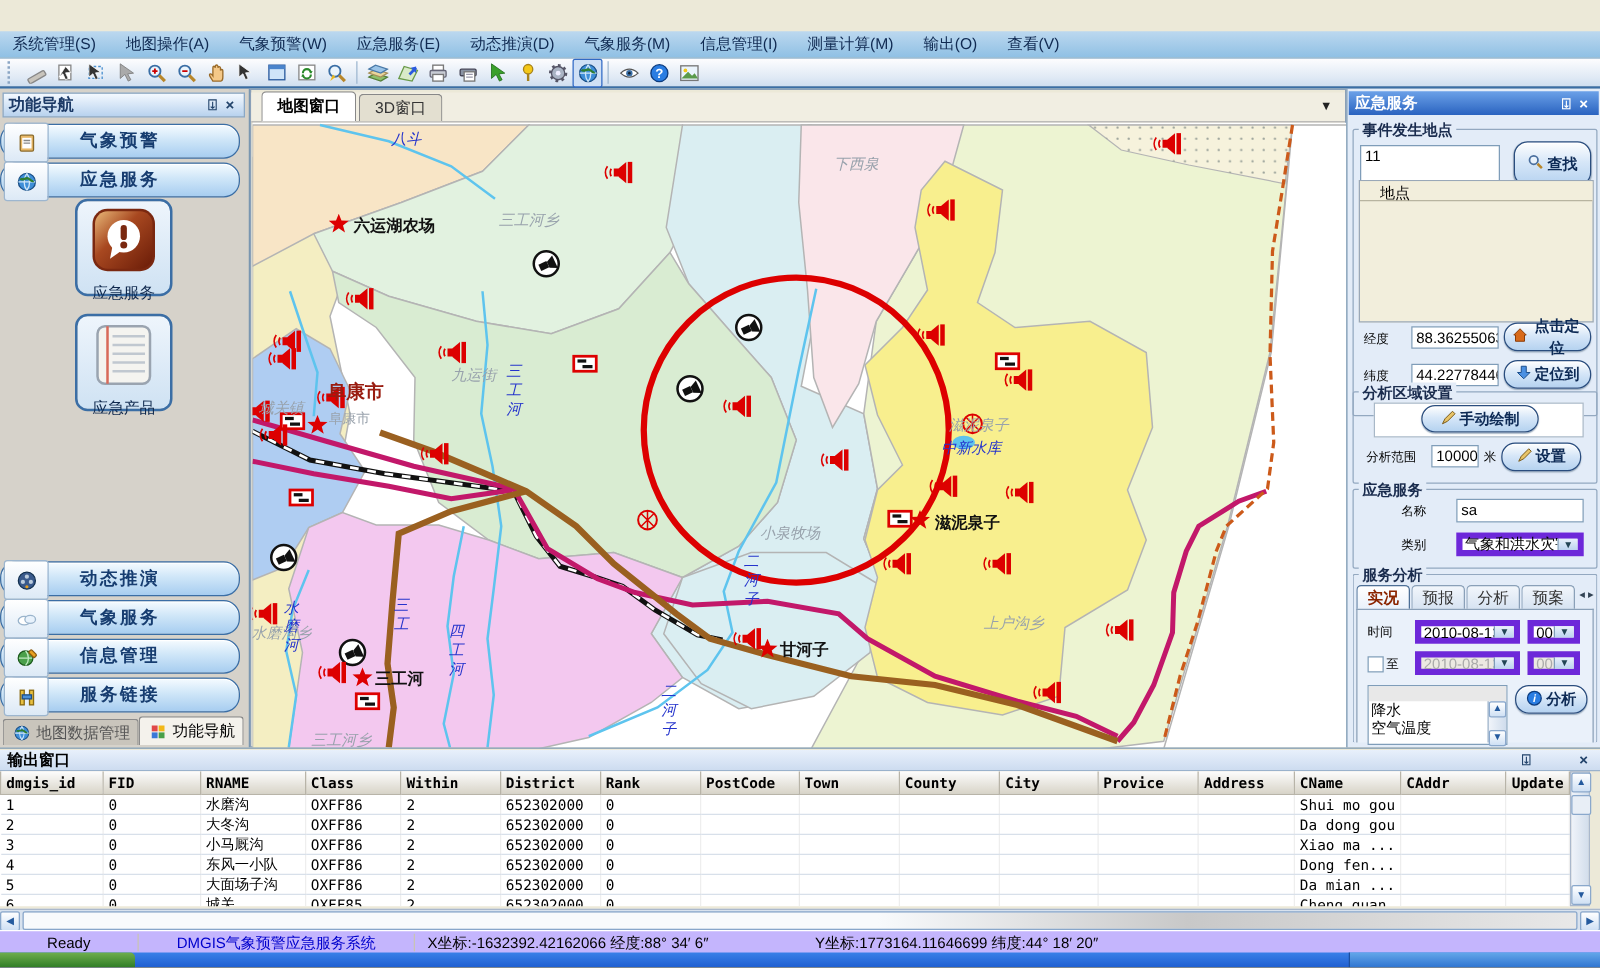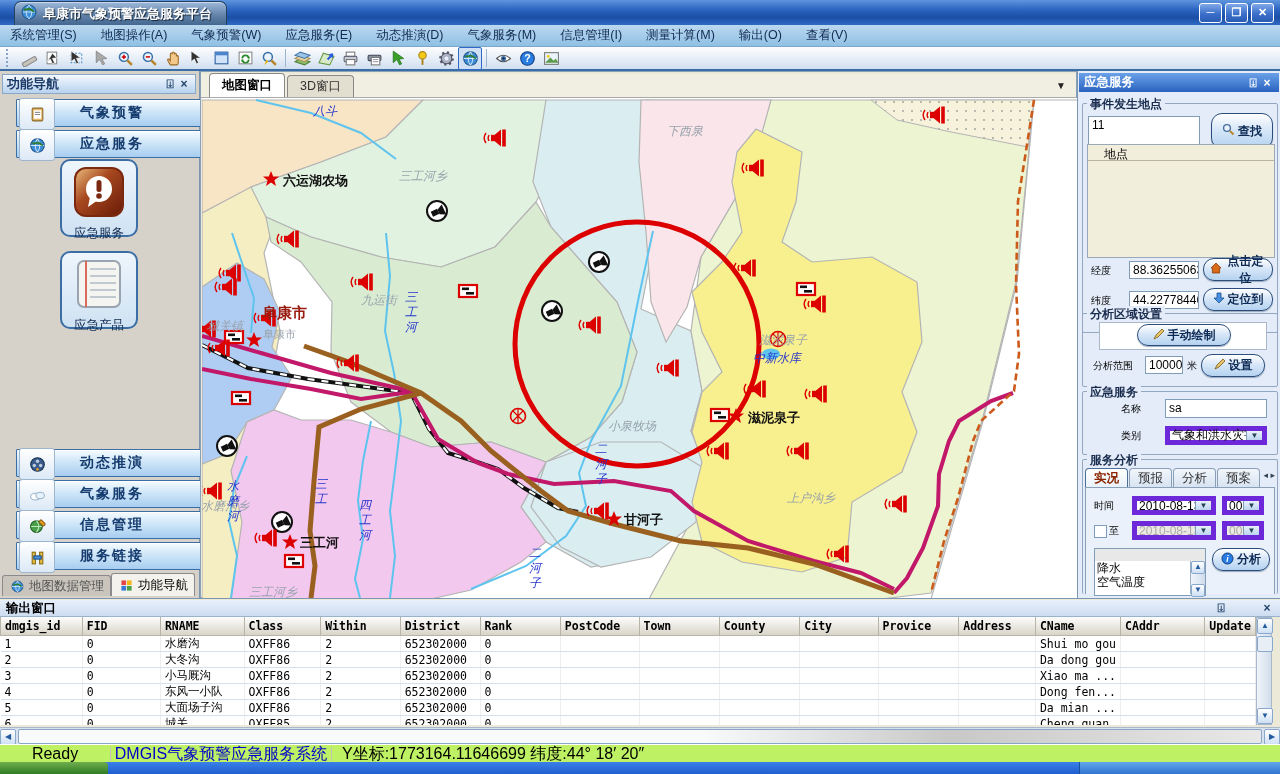--- a/index.html
+++ b/index.html
@@ -19,21 +19,21 @@
   #toolbar{left:0;top:47px;width:1280px;height:24px;background:linear-gradient(#fdfdfe,#dfe9f5 70%,#cfdeef);border-bottom:2px solid #3a6ea5;display:flex;align-items:center;padding-left:2px;box-sizing:border-box;}
   #tb-grip{width:5px;height:18px;margin:0 4px;border-left:2px dotted #8aa5c4;}
   .tbtn{width:22px;height:21px;display:flex;align-items:center;justify-content:center;border:1px solid transparent;border-radius:2px;}
   .tbtn.active{border:1px solid #316ac5;background:#cfe0f5;}
   .tsep{width:1px;height:18px;background:#9db6cf;margin:0 4px;}
   
   #leftpanel{left:0;top:71px;width:200px;height:527px;background:#d6d2ca;border-right:1px solid #7a96b0;box-sizing:border-box;}
   #lp-header{left:2px;top:3px;width:194px;height:20px;background:linear-gradient(#f4f9ff,#b8d2ee);border:1px solid #89a8c8;display:flex;align-items:center;padding:0 4px;box-sizing:border-box;}
   #lp-header span.t{font-size:13px;font-weight:bold;color:#1c3a66;flex:1;}
   .mini-ctl{font-size:12px;color:#23446b;font-weight:bold;width:14px;text-align:center;}
-  .navbtn{position:relative;left:16px;width:190px;height:26px;margin-top:3px;border:1px solid #3b6ea5;border-radius:1px;
+  .navbtn{position:relative;left:0;width:190px;height:26px;margin-top:3px;border:1px solid #3b6ea5;border-radius:13px;
      background:linear-gradient(#f5fbff,#cfe6f8 45%,#a7cdf0);display:flex;align-items:center;justify-content:center;box-shadow:inset 0 1px 0 #fff;}
   .navbtn .lbl{font-size:14px;font-weight:bold;color:#173d70;letter-spacing:2px;}
   .navbtn .nicon{position:absolute;left:2px;top:-2px;width:34px;height:30px;background:linear-gradient(#fff,#dce9f6);border:1px solid #9db6cf;border-radius:3px;display:flex;align-items:center;justify-content:center;}
   .shortcut{position:absolute;width:82px;text-align:center;}
   .shortcut .box{width:78px;height:78px;margin:0 auto;border:2px solid #3b6ea5;border-radius:10px;background:linear-gradient(#eef5fc,#cfe2f3);display:flex;flex-direction:column;align-items:center;justify-content:flex-start;padding-top:4px;box-sizing:border-box;}
   .shortcut .slbl{font-size:12.5px;color:#10294e;margin-top:2px;}
   #lp-tabs{left:0;bottom:2px;width:200px;height:22px;display:flex;align-items:flex-end;padding-left:2px;box-sizing:border-box;}
   .lp-tab{height:20px;display:flex;align-items:center;gap:3px;padding:0 6px;font-size:12.5px;color:#555;border:1px solid #8a8a8a;border-bottom:none;background:#c9c5bc;border-radius:3px 3px 0 0;}
   .lp-tab.active{background:#f4f2ec;color:#000;height:22px;}
   
@@ -67,53 +67,38 @@
   #out-header .t{font-size:12.5px;font-weight:bold;color:#000;flex:1;}
   #out-table{left:0;top:18px;width:1256px;height:108px;background:#fff;overflow:hidden;font-family:"DejaVu Sans Mono",monospace;}
   table.grid{border-collapse:collapse;table-layout:fixed;}
   table.grid th{background:linear-gradient(#fdfdfd,#d8d4c8);border:1px solid #b8b4a8;border-top:none;font-size:11.5px;font-weight:bold;text-align:left;padding:1px 4px;height:16px;white-space:nowrap;overflow:hidden;margin-top:18px;}
   table.grid td{border-bottom:1px solid #d8e0ea;border-right:1px solid #eee;font-size:11.5px;padding:0 4px;height:12px;white-space:nowrap;overflow:hidden;}
   .vscroll{position:absolute;right:8px;top:18px;width:16px;height:108px;background:linear-gradient(90deg,#f0f4fa,#d2ddeb);border:1px solid #aab8cc;box-sizing:border-box;}
   .sbtn{width:14px;height:14px;background:linear-gradient(#fff,#cfe0f4);border:1px solid #8aa8cc;border-radius:2px;color:#245a9e;font-size:8px;text-align:center;line-height:13px;}
   .hscroll{position:absolute;left:0;top:128px;width:1280px;height:17px;background:#d8e2ee;border-top:1px solid #aab8cc;display:flex;align-items:center;}
   .hthumb{height:13px;background:linear-gradient(#fefefe,#cfdef2);border:1px solid #88a6ca;border-radius:2px;flex:1;margin:0 2px;background-image:linear-gradient(90deg,#f8fafc 55%,#c8c8c8 75%,#e8e8e8);}
   
-  #statusbar{left:0;top:744px;width:1280px;height:18px;background:#bef264;border-top:1px solid #fff;display:flex;align-items:center;font-size:16px;color:#000;}
+  #statusbar{left:0;top:744px;width:1280px;height:18px;background:#c4b5fd;border-top:1px solid #fff;display:flex;align-items:center;font-size:12px;color:#000;}
   #statusbar .cell{padding:0 10px;border-right:1px solid #c8c4b4;height:14px;display:flex;align-items:center;white-space:nowrap;}
   
   #taskbar{left:0;top:762px;width:1280px;height:12px;background:linear-gradient(#3a80e8,#1f5ed0);}
   #tb-start{left:0;top:762px;width:108px;height:12px;background:linear-gradient(#6fae4e,#2f7d25);border-radius:0 4px 0 0;}
   #tb-tray{right:0;top:762px;width:200px;height:12px;background:linear-gradient(#63a7ea,#2f74d0);border-left:1px solid #1a4e9e;}
   svg text{font-family:"Liberation Sans",sans-serif;}
   .maplbl-area{fill:#98a2ac;font-style:italic;font-size:12px;}
   .maplbl-area-sm{fill:#9aa3ad;font-size:11px;}
   .maplbl-town{fill:#111;font-size:13px;font-weight:600;}
   .maplbl-city{fill:#991c10;font-size:15px;font-weight:bold;}
   .maplbl-water{fill:#2433cc;font-style:italic;font-size:12px;}
 </style>
 </head>
 <body>
 
 <div id="app">
 
-  <div id="titlebar" class="abs">
-    <div id="titleplate" class="abs">
-      <span><svg width="16" height="16" viewBox="0 0 16 16">
-            <circle cx="8" cy="8" r="7" fill="#3f8fd8" stroke="#1a4f86"></circle>
-            <path d="M2 8h12M8 1a10 10 0 0 1 0 14M8 1a10 10 0 0 0 0 14" stroke="#bfe0f8" fill="none"></path>
-            <path d="M3 5c2 2 4-1 6 0s3 3 4 2" stroke="#2e7d32" stroke-width="2" fill="none"></path>
-          </svg></span>
-      <span id="titletext">阜康市气象预警应急服务平台</span>
-    </div>
-    <div id="winbtns" class="abs">
-      <div class="winbtn">─</div>
-      <div class="winbtn">❐</div>
-      <div class="winbtn">✕</div>
-    </div>
-  </div>
 
   <div id="menubar" class="abs">
       <span class="menu-item">系统管理(S)</span>
       <span class="menu-item">地图操作(A)</span>
       <span class="menu-item">气象预警(W)</span>
       <span class="menu-item">应急服务(E)</span>
       <span class="menu-item">动态推演(D)</span>
       <span class="menu-item">气象服务(M)</span>
       <span class="menu-item">信息管理(I)</span>
       <span class="menu-item">测量计算(M)</span>
@@ -1003,18 +988,19 @@
     <div class="hscroll">
       <div class="sbtn">◀</div>
       <div class="hthumb"></div>
       <div class="sbtn">▶</div>
     </div>
   </div>
 
   <div id="statusbar" class="abs">
     <div class="cell" style="width:90px;justify-content:center;">Ready</div>
     <div class="cell" style="width:200px;color:#0000cc;justify-content:center;">DMGIS气象预警应急服务系统</div>
+    <div class="cell" style="width:290px;border-right:none;">X坐标:-1632392.42162066  经度:88° 34′ 6″</div>
     <div class="cell" style="border-right:none;">Y坐标:1773164.11646699  纬度:44° 18′ 20″</div>
   </div>
   <div id="taskbar" class="abs"></div>
   <div id="tb-start" class="abs"></div>
   <div id="tb-tray" class="abs"></div>
 </div>
 
 </body></html>

